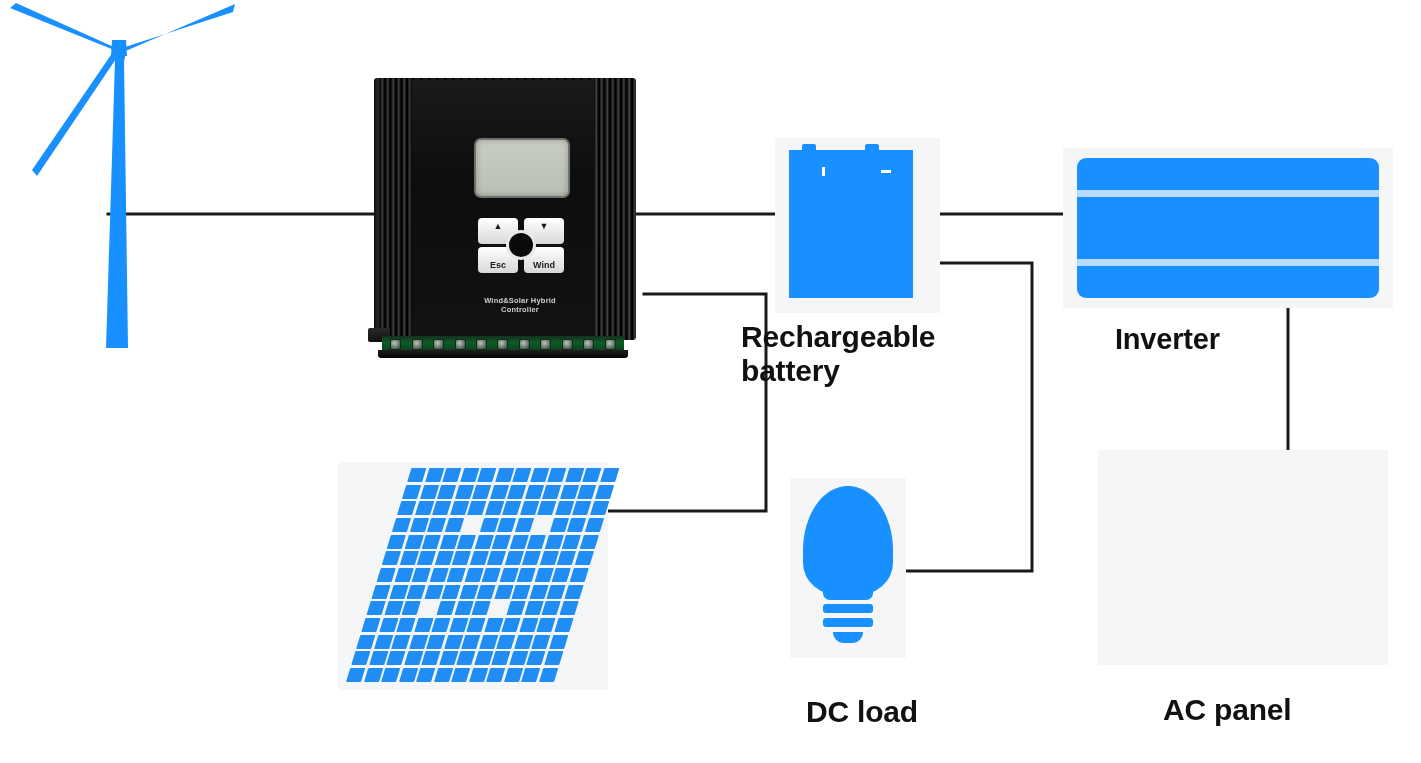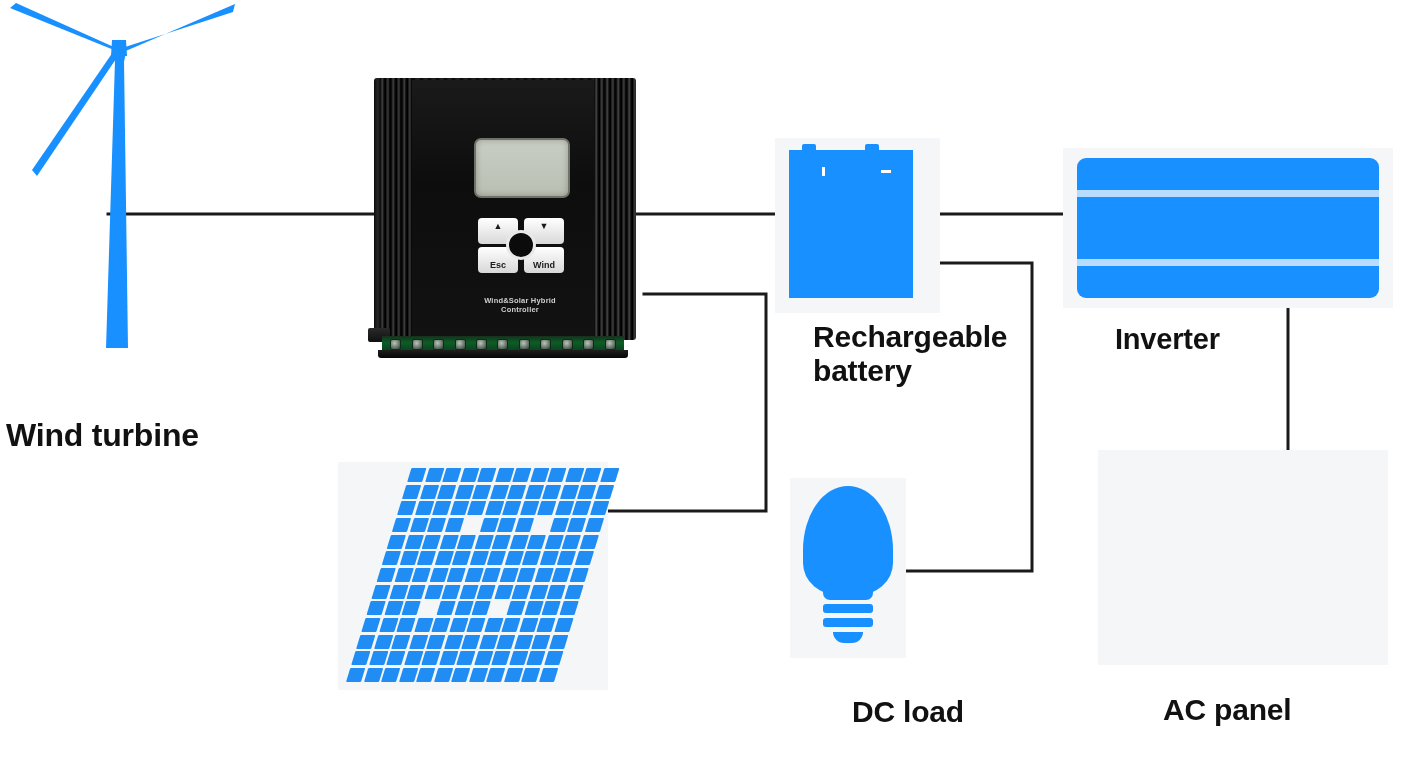--- a/index.html
+++ b/index.html
@@ -237,24 +237,24 @@
     border-radius: 0 0 12px 12px;
   }
 
   
   #ac-load-unit { left: 1098px; top: 450px; width: 290px; height: 215px; }
   .ac-bg { position: absolute; left: 0; top: 0; width: 290px; height: 215px; background: #f4f6f8; }
 
   
   #label-wind-turbine   { left: 6px;   top: 418px; font-size: 32px; }
   #label-controller     { left: 355px; top: 368px; font-size: 30px; text-align: center; width: 320px; }
-  #label-battery        { left: 813px; top: 320px; font-size: 30px; }
+  #label-battery        { left: 741px; top: 320px; font-size: 30px; }
   #label-inverter       { left: 1115px;top: 323px; font-size: 29px; }
   #label-solar-panel    { left: 344px; top: 718px; font-size: 31px; }
-  #label-dc-load        { left: 852px; top: 695px; font-size: 30px; }
+  #label-dc-load        { left: 806px; top: 695px; font-size: 30px; }
   #label-ac-load        { left: 1163px;top: 693px; font-size: 30px; }
 </style>
 </head>
 <body>
 
 <div id="stage">
 
   <svg class="wire-layer" viewBox="0 0 1421 763" width="1421" height="763">
     <g stroke="#1a1a1a" stroke-width="3" fill="none" stroke-linecap="square" stroke-linejoin="miter">
       <path d="M 108 214 L 374 214"></path>
@@ -271,21 +271,20 @@
       <g fill="#1890ff">
         <path d="M116 48 L119 52 L10 8 L16 3 Z"></path>
         <path d="M122 48 L121 53 L235 4 L233 12 Z"></path>
         <path d="M113 52 L120 53 L37 176 L32 170 Z"></path>
         <path d="M112 40 L126 40 L127 56 L111 56 Z"></path>
         <path d="M113 52 L126 52 L124 62 L115 62 Z"></path>
         <path d="M115 60 L124 60 L128 348 L106 348 Z"></path>
       </g>
     </svg>
   </div>
-  <div class="label" id="label-wind-turbine">Wind turbine</div>
 
   <div class="node" id="controller-unit">
     <div class="ctrl-body">
       <div class="ctrl-face"></div>
       <div class="ctrl-fin-left"></div>
       <div class="ctrl-fin-right"></div>
       <div class="ctrl-lcd"></div>
       <div class="ctrl-keypad">
         <div class="key key-up">▲</div>
         <div class="key key-down">▼</div>

